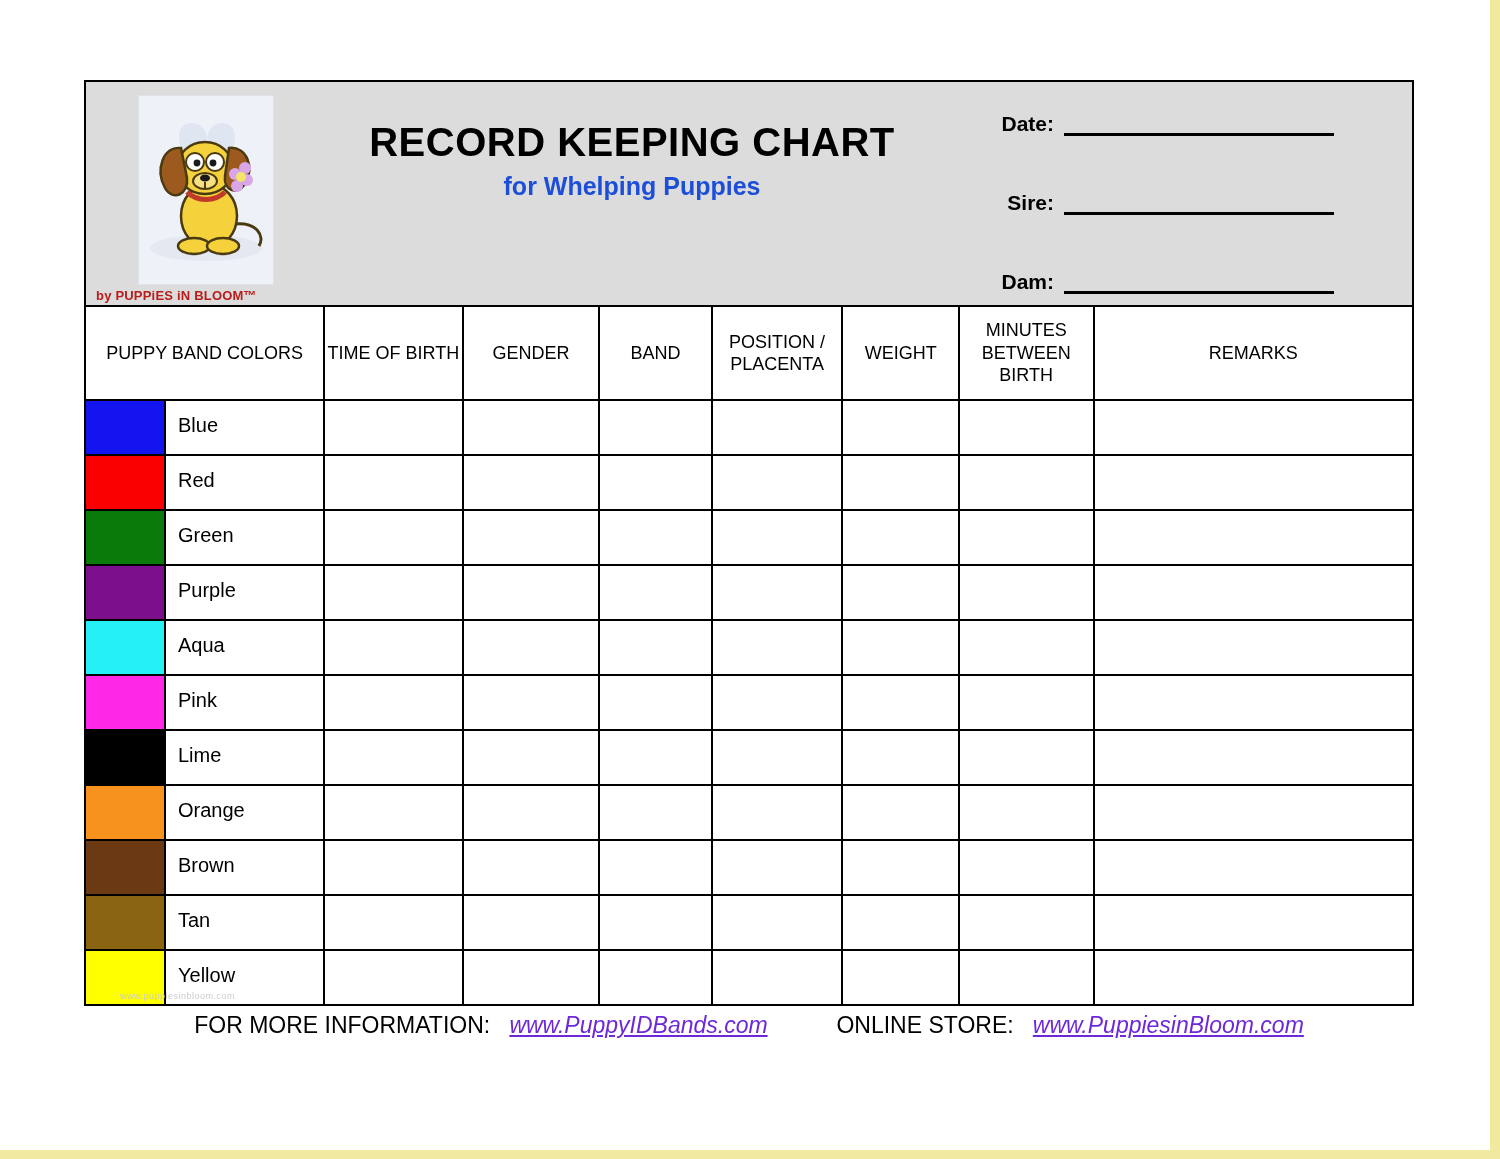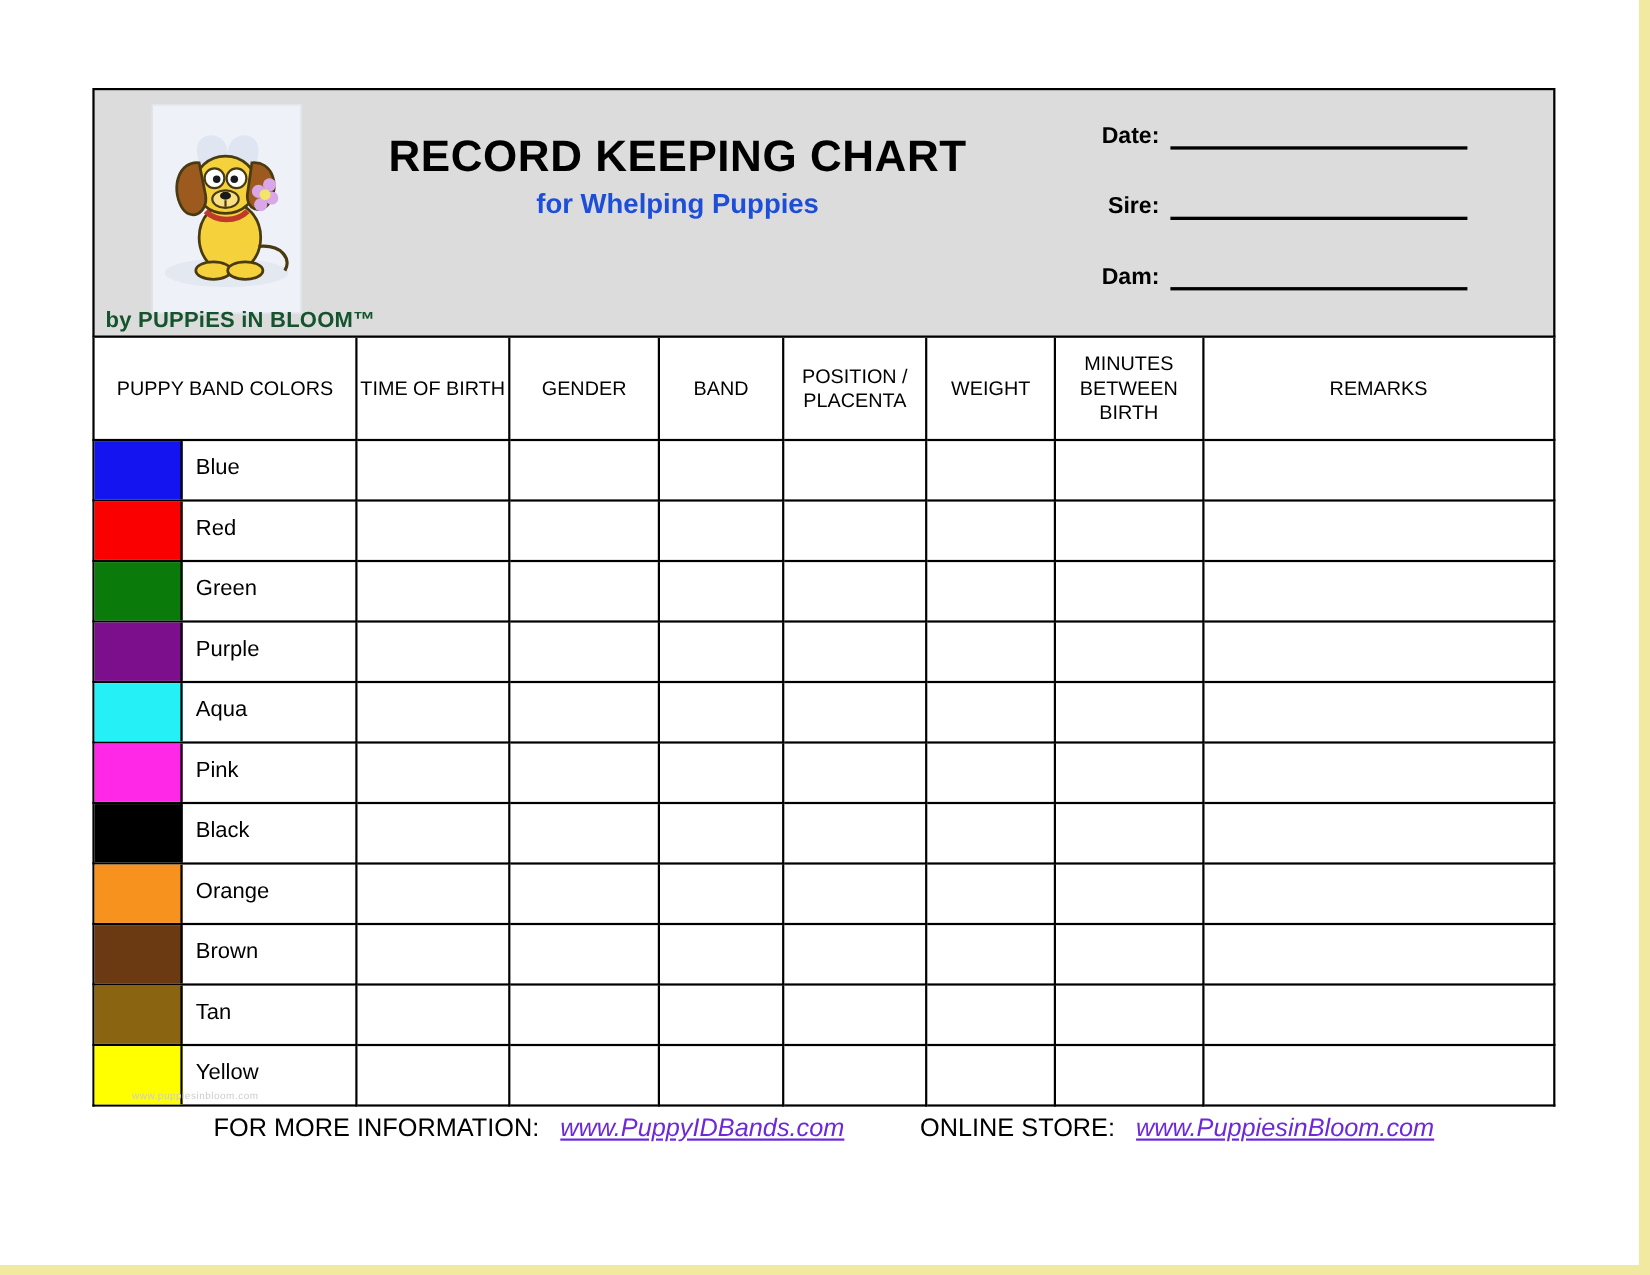--- a/index.html
+++ b/index.html
@@ -51,29 +51,29 @@
     height: 188px;
     background: #eef1f7;
     border: 1px solid #dfe3ea;
     overflow: hidden;
   }
   .logo-box svg { display: block; }
   .brandline {
     position: absolute;
     left: 10px;
     bottom: 2px;
-    font-size: 20px;
-    color: #14532d;
+    font-size: 13px;
+    color: #b91c1c;
     font-weight: bold;
     letter-spacing: .2px;
     font-family: "Liberation Sans", sans-serif;
   }
   .title-wrap {
     position: absolute;
-    left: 200px;
+    left: 216px;
     top: 38px;
     width: 660px;
     text-align: center;
   }
   .title-main {
     font-size: 40px;
     font-weight: bold;
     letter-spacing: .5px;
     color: #000;
     line-height: 1.1;
@@ -86,21 +86,21 @@
   }
   .fields {
     position: absolute;
     right: 78px;
     top: 30px;
     width: 360px;
   }
   .field-row {
     display: flex;
     align-items: flex-end;
-    margin-bottom: 40px;
+    margin-bottom: 55px;
   }
   .field-label {
     font-size: 21px;
     font-weight: bold;
     width: 80px;
     text-align: right;
     padding-right: 10px;
     color: #000;
   }
   .field-line {
@@ -368,21 +368,21 @@
           <td class="blank"></td>
           <td class="blank"></td>
           <td class="blank"></td>
           <td class="blank"></td>
           <td class="blank"></td>
         </tr>
         <tr>
           <td class="band-cell">
             <div class="band-inner">
               <div class="swatch" style="background: rgb(0, 0, 0);"></div>
-              <div class="band-name">Black</div>
+              <div class="band-name">Lime</div>
             </div>
           </td>
           <td class="blank"></td>
           <td class="blank"></td>
           <td class="blank"></td>
           <td class="blank"></td>
           <td class="blank"></td>
           <td class="blank"></td>
           <td class="blank"></td>
         </tr>

